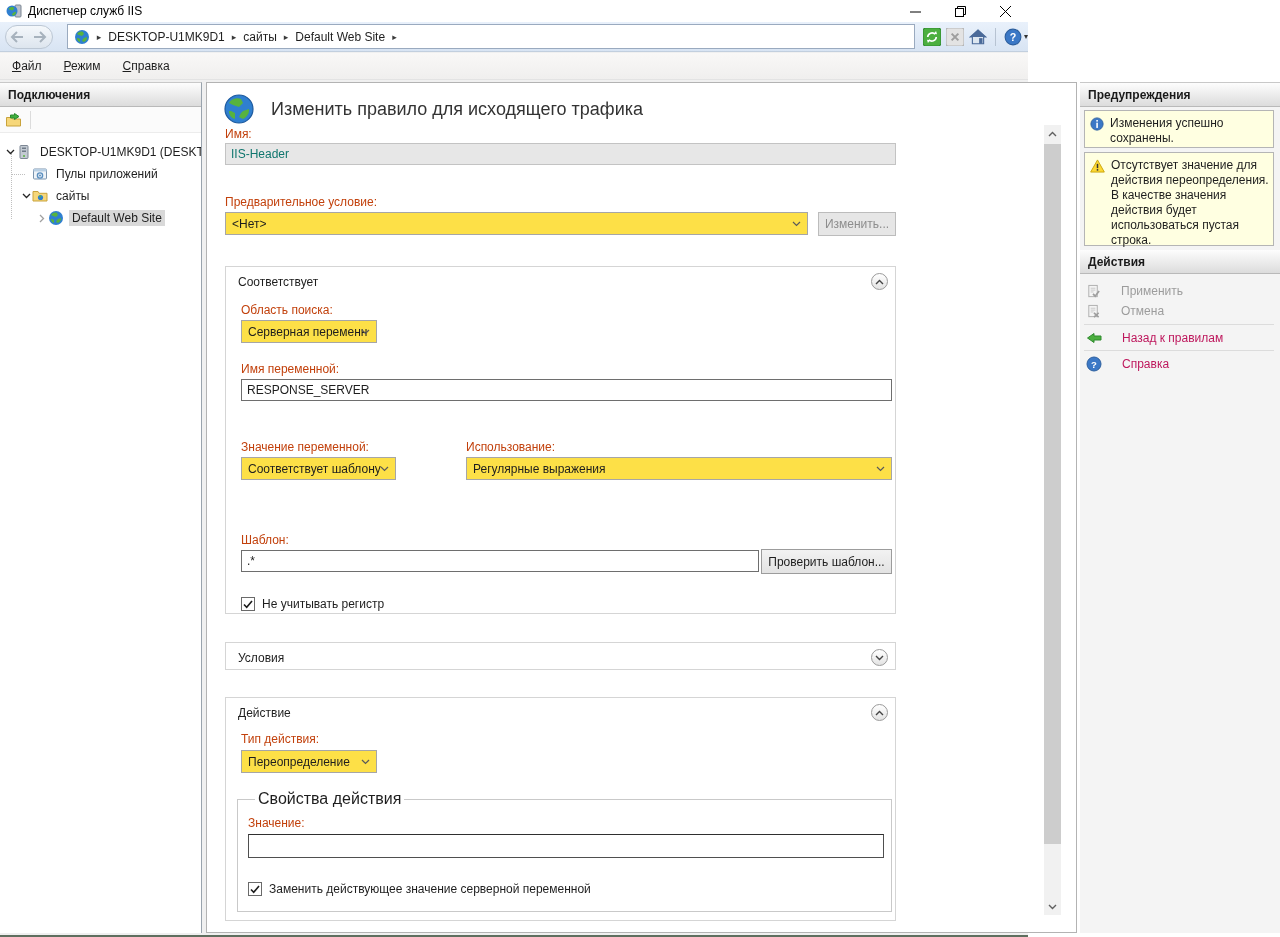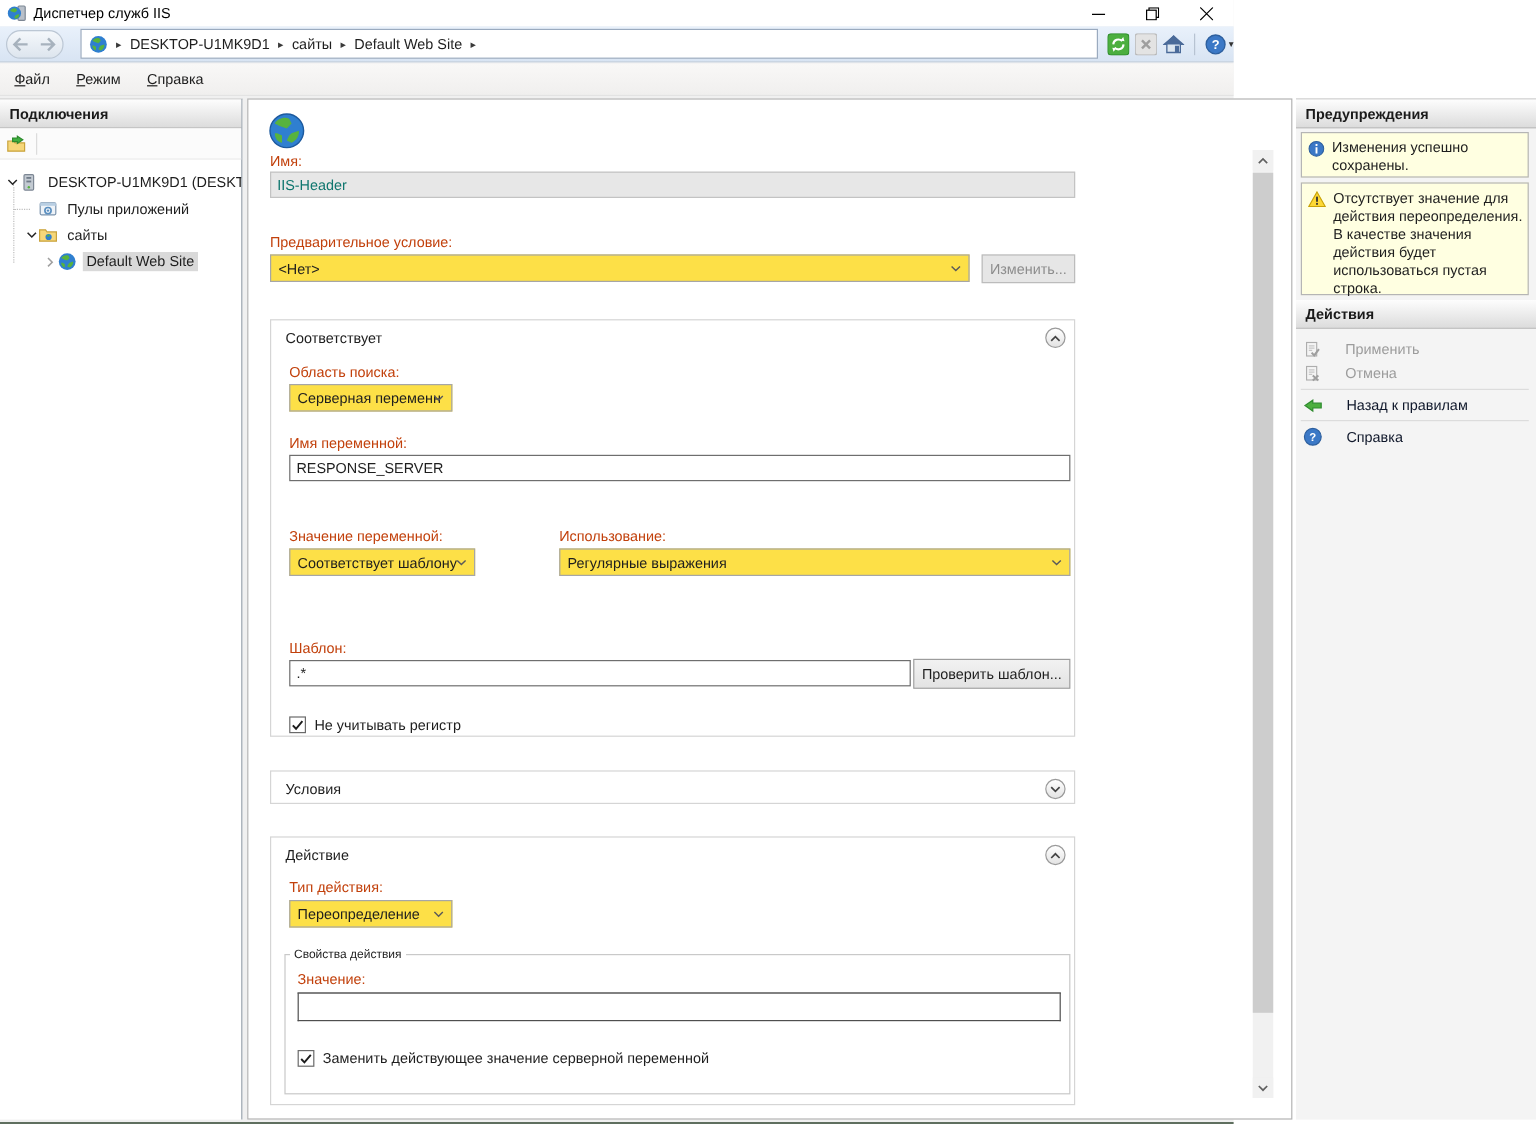--- a/index.html
+++ b/index.html
@@ -64,35 +64,35 @@
 
   .section { position:absolute; left:18px; width:671px; border:1px solid #d5d5d5; background:#fff; }
   .sec-title { position:absolute; left:12px; top:8px; }
   .circbtn { position:absolute; right:7px; top:6px; width:17px; height:17px; border-radius:50%;
     border:1px solid #9a9a9a; background:linear-gradient(#ffffff,#e3e3e3); display:flex; align-items:center; justify-content:center; }
 
   .cbrow { position:absolute; display:flex; align-items:center; gap:7px; }
   .cb { width:14px; height:14px; background:#fff; border:1px solid #6a6a6a; display:flex; align-items:center; justify-content:center; }
 
   fieldset.group { position:absolute; border:1px solid #c9c9c9; }
-  fieldset.group legend { font-size:10px; margin-left:4px; padding:0 3px; }
+  fieldset.group legend { font-size:16px; margin-left:17px; padding:0 3px; }
 
   
   .vscroll { position:absolute; top:42px; right:15px; width:17px; height:790px; background:#f1f1f1; }
   .sbtn { position:absolute; left:0; width:17px; height:17px; display:flex; align-items:center; justify-content:center; background:#f1f1f1; }
   .sthumb { position:absolute; left:0; top:19px; width:17px; height:700px; background:#cdcdcd; }
 
   
   .rightpanel { position:absolute; left:1080px; top:82px; width:200px; bottom:2px; background:#f4f4f4; border-top:1px solid #c8c8c8;}
   .alert { position:absolute; left:4px; width:190px; background:#ffffe1; border:1px solid #b5b5b5; display:flex; padding:5px 4px 5px 5px; gap:6px; }
   .alert .atext { line-height:15px; }
   .alert .aicon { flex:none; margin-top:1px; }
   .act-row { position:absolute; left:6px; display:flex; align-items:center; gap:20px; height:18px; }
   .act-label { color:#9c9c9c; }
-  .act-link { color:#0f172a; }
+  .act-link { color:#be185d; }
   .act-sep { position:absolute; left:4px; width:190px; border-top:1px solid #dcdcdc; }
 
   svg { display:block; }
 </style>
 </head>
 <body>
 
 <div class="window">
 
   <div class="titlebar">
@@ -273,20 +273,21 @@
     <div class="page-head">
       <span>
         <svg width="32" height="32" viewBox="0 0 16 16">
             <circle cx="8" cy="8" r="7" fill="#2f7fd0"></circle>
             <path d="M3 5c1-2 4-3 6-2l1 2-2 2-3-1z" fill="#57b33e"></path>
             <path d="M10 9l3-1c.3 2-1 4-3 5l-2-1 1-2z" fill="#57b33e"></path>
             <path d="M4 9l2 1v3c-2-.5-3-2-3-4z" fill="#57b33e"></path>
             <ellipse cx="8" cy="8" rx="7" ry="7" fill="none" stroke="#1d5a9e" stroke-width=".6"></ellipse>
           </svg>
       </span>
+      <span class="page-title">Изменить правило для исходящего трафика</span>
     </div>
 
     <span class="flabel" style="left:18px; top:44px;">Имя:</span>
     <input class="txt dis" style="left: 18px; top: 60px; width: 671px;" disabled="" value="IIS-Header">
 
     <span class="flabel" style="left:18px; top:112px;">Предварительное условие:</span>
     <div class="sel" style="left:18px; top:129px; width:583px;">
       <span>&lt;Нет&gt;</span>
       <span class="chev">
           <svg width="9" height="6" viewBox="0 0 9 6">

